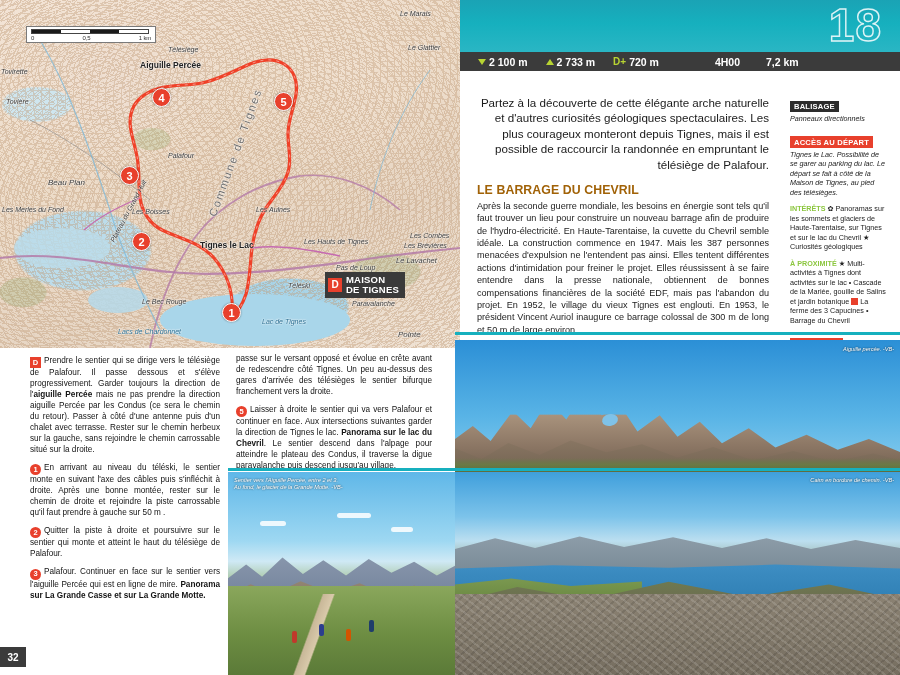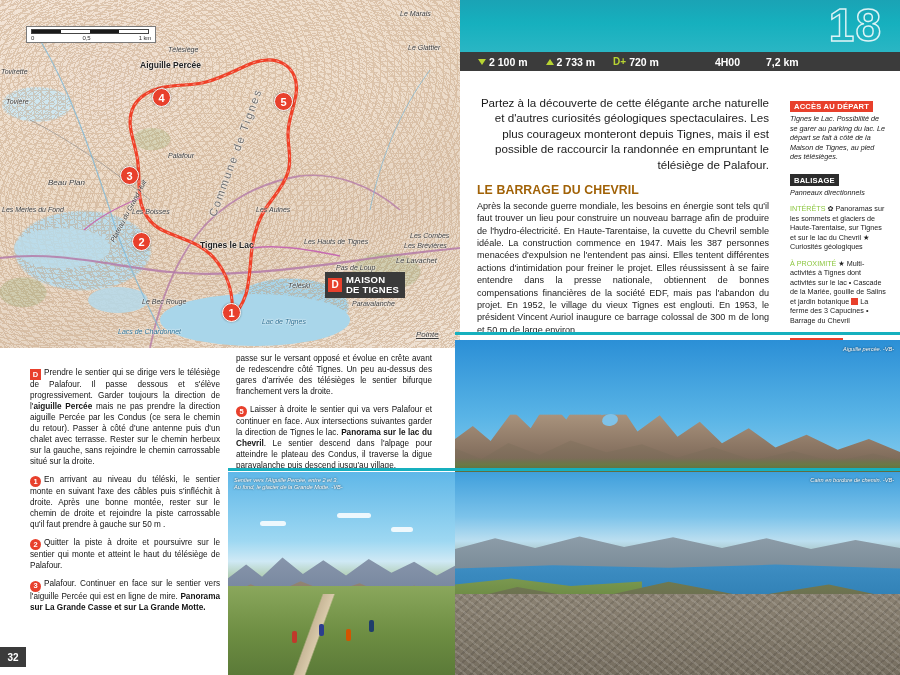--- a/index.html
+++ b/index.html
@@ -146,21 +146,21 @@
   
   .sidebar { position:absolute; left:790px; top:95px; width:96px; }
   .sb-tag {
     display:inline-block; color:#fff; font-weight:bold; font-size:7.6px;
     padding:1.5px 4px 1px; letter-spacing:.2px; margin-bottom:2px;
   }
   .sb-tag.dark { background:#2c2c2c; }
   .sb-tag.red { background:#e8402c; }
   .sb-body { font-size:7.2px; line-height:1.32; color:#222; font-style:italic; margin-bottom:7px; }
   .sb-body.up { font-style:normal; }
-  .sb-green { color:#8cc63f; font-weight:normal; font-style:normal; }
+  .sb-green { color:#8cc63f; font-weight:bold; font-style:normal; }
   .sb-ico { font-style:normal; }
   .sq-ico { display:inline-block; width:7px;height:7px;background:#e8402c; vertical-align:-1px; }
 
   
   .tcol { position:absolute; font-size:8.2px; line-height:1.33; color:#141414; text-align:justify; }
   .tcol p { margin-bottom:7px; }
   .tcol b { font-weight:bold; }
   .numbadge {
     display:inline-flex; align-items:center; justify-content:center;
     width:11px;height:11px;border-radius:50%;background:#e8402c;color:#fff;
@@ -314,21 +314,21 @@
         <span>1 km</span>
       </div>
     </div>
 
     <div class="map-label big" style="left:140px; top:60px;">Aiguille Percée</div>
     <div class="map-label big" style="left:200px; top:240px;">Tignes le Lac</div>
     <div class="map-label" style="left:48px; top:178px; font-size:8px;">Beau Plan</div>
     <div class="map-label" style="left:396px; top:256px; font-size:7.5px;">Le Lavachet</div>
     <div class="map-label blue" style="left:262px; top:318px;">Lac de Tignes</div>
     <div class="map-label" style="left:142px; top:298px;">Le Bec Rouge</div>
-    <div class="map-label" style="left:416px; top:330px; font-size:8px;text-decoration:underline;">Pointe</div>
+    <div class="map-label" style="left:398px; top:330px; font-size:8px;">Pointe</div>
     <div class="map-label" style="left:6px; top:98px;">Tovière</div>
     <div class="map-label" style="left:400px; top:10px;">Le Marais</div>
     <div class="map-label" style="left:410px; top:232px;">Les Combes</div>
     <div class="map-label" style="left:404px; top:242px;">Les Brévières</div>
     <div class="map-label" style="left:408px; top:44px;">Le Glattier</div>
     <div class="map-label" style="left:168px; top:46px;">Télésiège</div>
     <div class="map-label" style="left:168px; top:152px;">Palafour</div>
     <div class="map-label" style="left:132px; top:208px;">Les Boisses</div>
     <div class="map-label vert" style="left:112px; top:238px;">Plateau du Grand Huit</div>
     <div class="map-label blue" style="left:118px; top:328px;">Lacs de Chardonnet</div>
@@ -380,27 +380,27 @@
 
   <div class="intro-col">
     <div class="intro-text">Partez à la découverte de cette élégante arche naturelle et d'autres curiosités géologiques spectaculaires. Les plus courageux monteront depuis Tignes, mais il est possible de raccourcir la randonnée en empruntant le télésiège de Palafour.</div>
     <div class="article-h">LE BARRAGE DU CHEVRIL</div>
     <div class="article-body">Après la seconde guerre mondiale, les besoins en énergie sont tels qu'il faut trouver un lieu pour construire un nouveau barrage afin de produire de l'hydro-électricité. En Haute-Tarentaise, la cuvette du Chevril semble idéale. La construction commence en 1947. Mais les 387 personnes menacées d'expulsion ne l'entendent pas ainsi. Elles tentent différentes actions d'intimidation pour freiner le projet. Elles réussissent à se faire entendre dans la presse nationale, obtiennent de bonnes compensations financières de la société EDF, mais pas l'abandon du projet. En 1952, le village du vieux Tignes est englouti. En 1953, le président Vincent Auriol inaugure ce barrage colossal de 300 m de long et 50 m de large environ.</div>
   </div>
 
   <div class="sidebar">
 
     <div>
+      <span class="sb-tag dark">BALISAGE</span>
+      <div class="sb-body">Panneaux directionnels</div>
+    </div>
+
+    <div>
       <span class="sb-tag red">ACCÈS AU DÉPART</span>
       <div class="sb-body">Tignes le Lac. Possibilité de se garer au parking du lac. Le départ se fait à côté de la Maison de Tignes, au pied des télésièges.</div>
-    </div>
-
-    <div>
-      <span class="sb-tag dark">BALISAGE</span>
-      <div class="sb-body">Panneaux directionnels</div>
     </div>
 
     <div class="sb-body up">
       <span class="sb-green">INTÉRÊTS</span>
       <span class="sb-ico"> ✿ </span>
       <span>Panoramas sur les sommets et glaciers de Haute-Tarentaise, sur Tignes et sur le lac du Chevril</span>
       <span class="sb-ico"> ★ </span>
       <span>Curiosités géologiques</span>
     </div>
 
@@ -416,21 +416,21 @@
       <span class="sb-tag red">ATTENTION</span>
       <div class="sb-body">Certains passages sont un peu escarpés sur le haut. Éviter ce circuit par temps humide.</div>
     </div>
 
     <div>
       <span class="sb-tag red">INFORMATION</span>
       <div class="sb-body">Dénivelée positive cumulée : 240 m si on prend le télésiège de Palafour ouvert en saison</div>
     </div>
   </div>
 
-  <div class="tcol" style="left:30px; top:368px; width:190px;">
+  <div class="tcol" style="left:30px; top:356px; width:190px;">
     <p>
       <span class="dbadge-sq">D</span><span>Prendre le sentier qui se dirige vers le télésiège de Palafour. Il passe dessous et s'élève progressivement. Garder toujours la direction de l'</span><b>aiguille Percée</b><span> mais ne pas prendre la direction aiguille Percée par les Condus (ce sera le chemin du retour). Passer à côté d'une antenne puis d'un chalet avec terrasse. Rester sur le chemin herbeux sur la gauche, sans rejoindre le chemin carrossable situé sur la droite.</span>
     </p>
     <p>
       <span class="numbadge">1</span><span>En arrivant au niveau du téléski, le sentier monte en suivant l'axe des câbles puis s'infléchit à droite. Après une bonne montée, rester sur le chemin de droite et rejoindre la piste carrossable qu'il faut prendre à gauche sur 50 m .</span>
     </p>
     <p>
       <span class="numbadge">2</span><span>Quitter la piste à droite et poursuivre sur le sentier qui monte et atteint le haut du télésiège de Palafour.</span>
     </p>
     <p>

